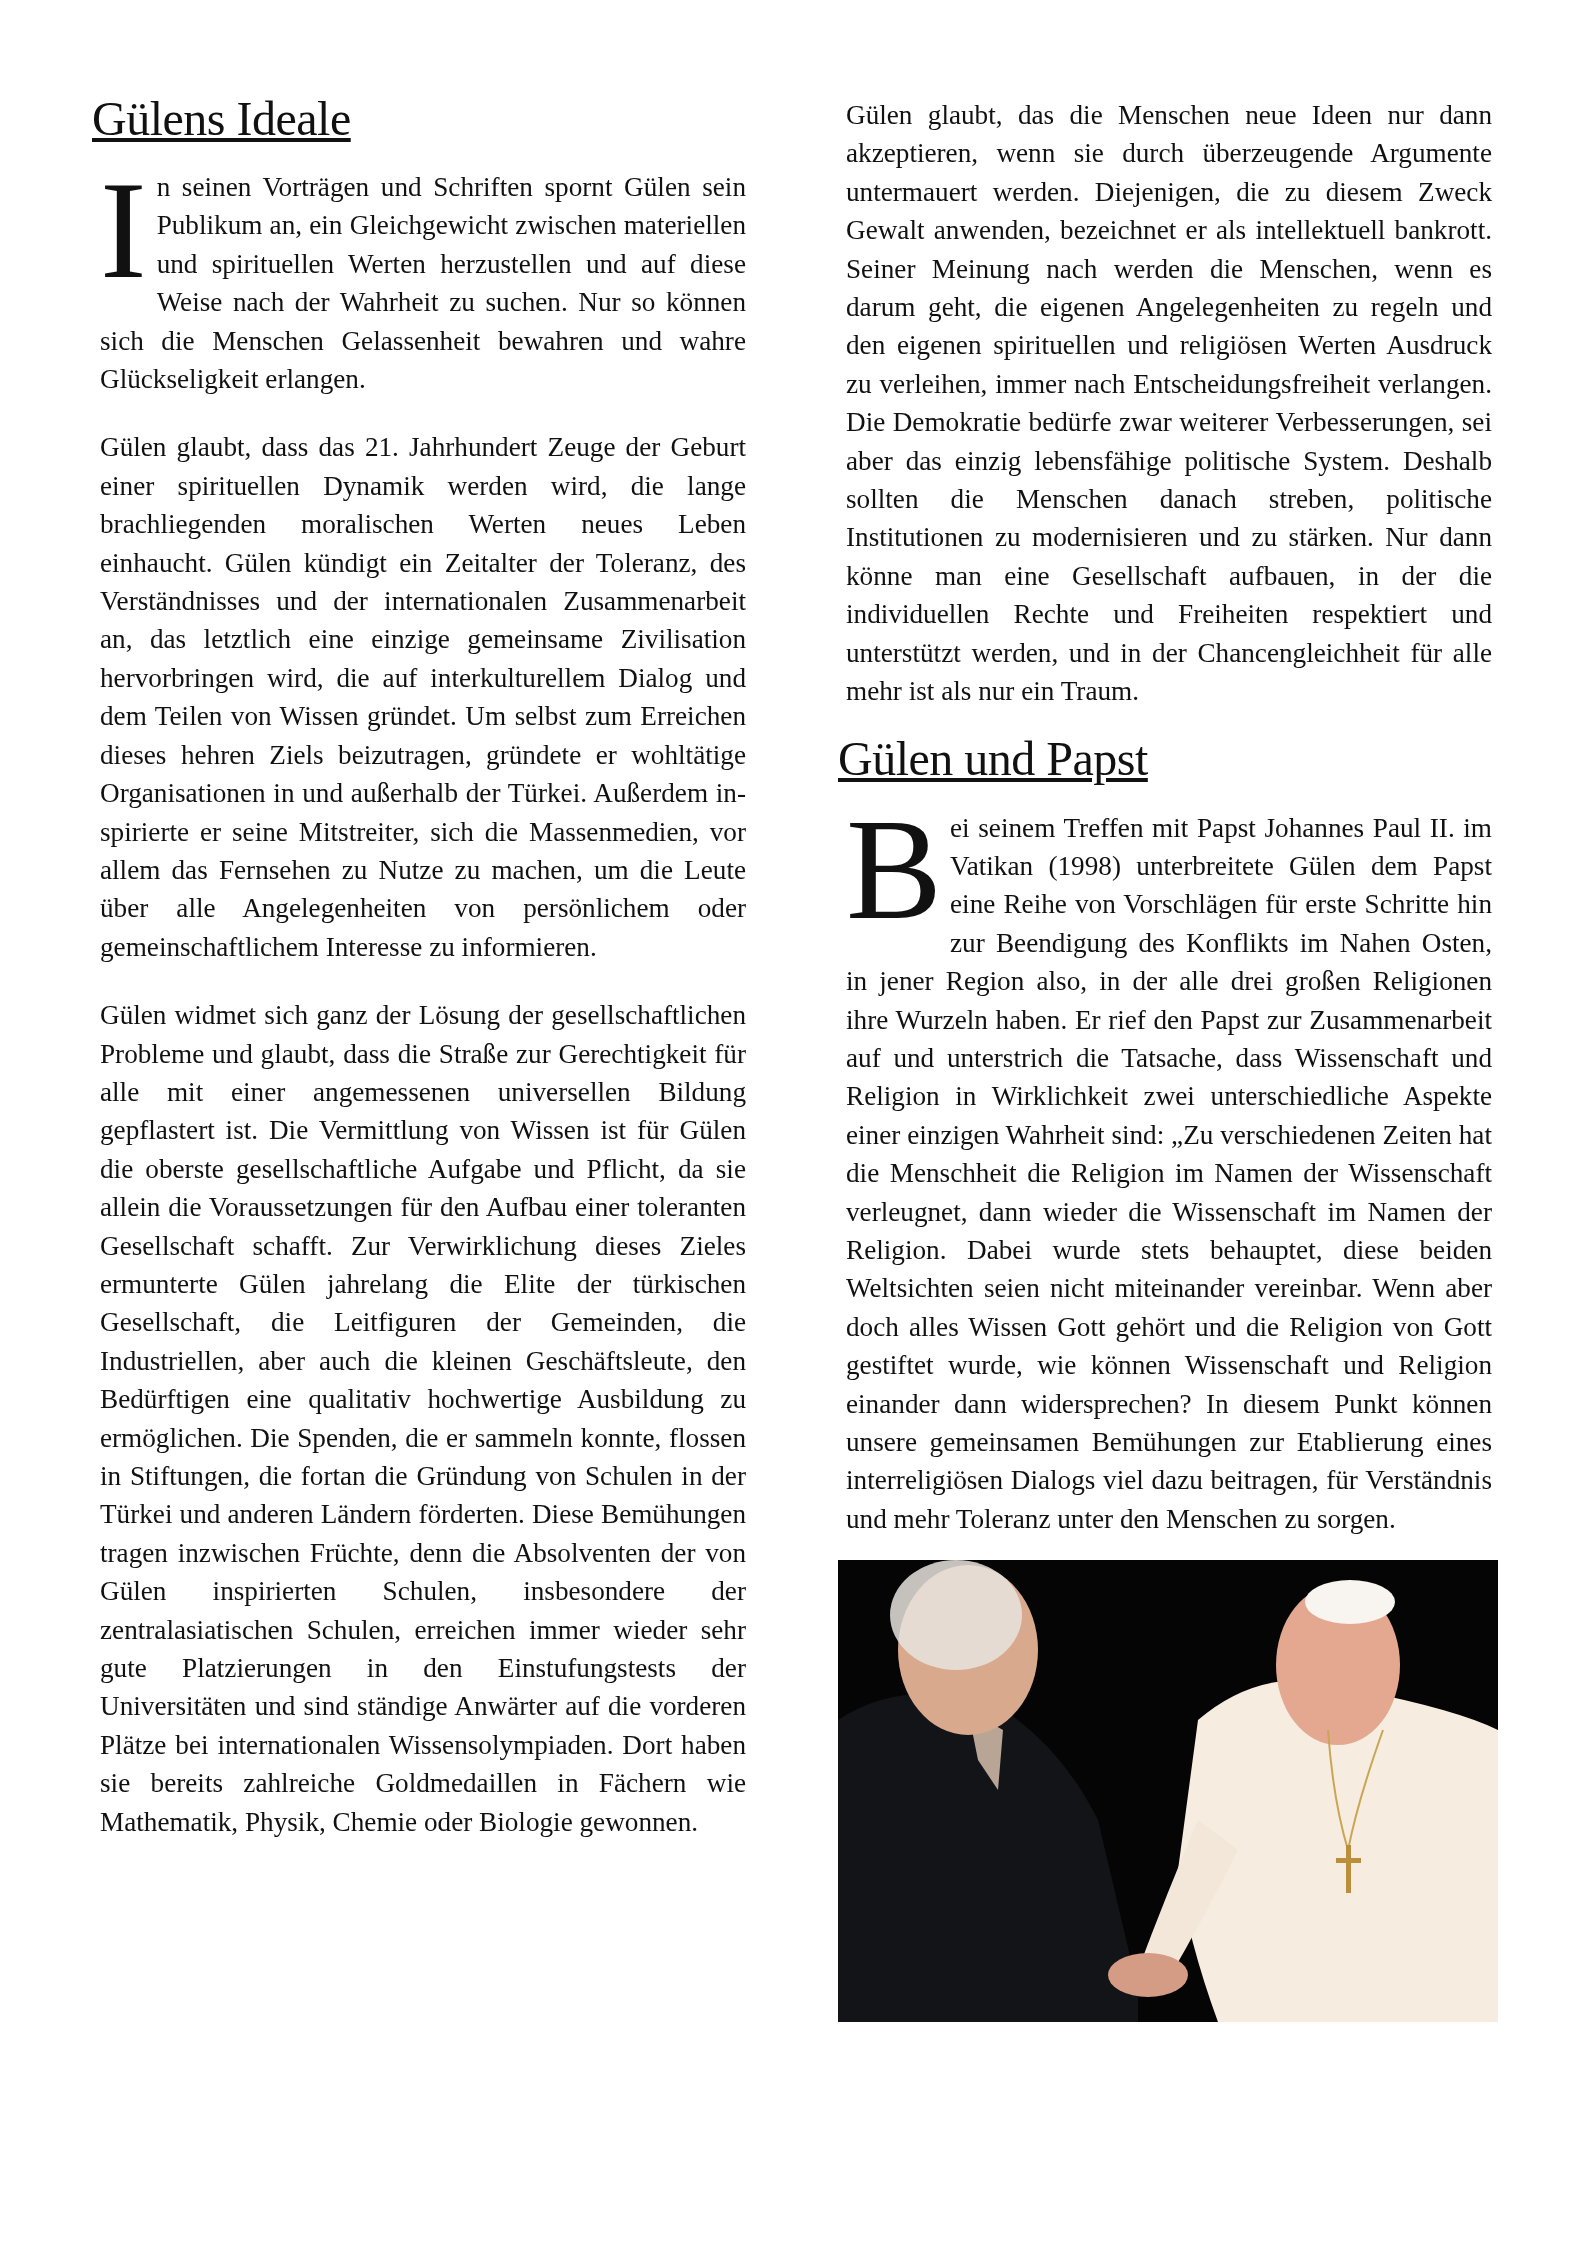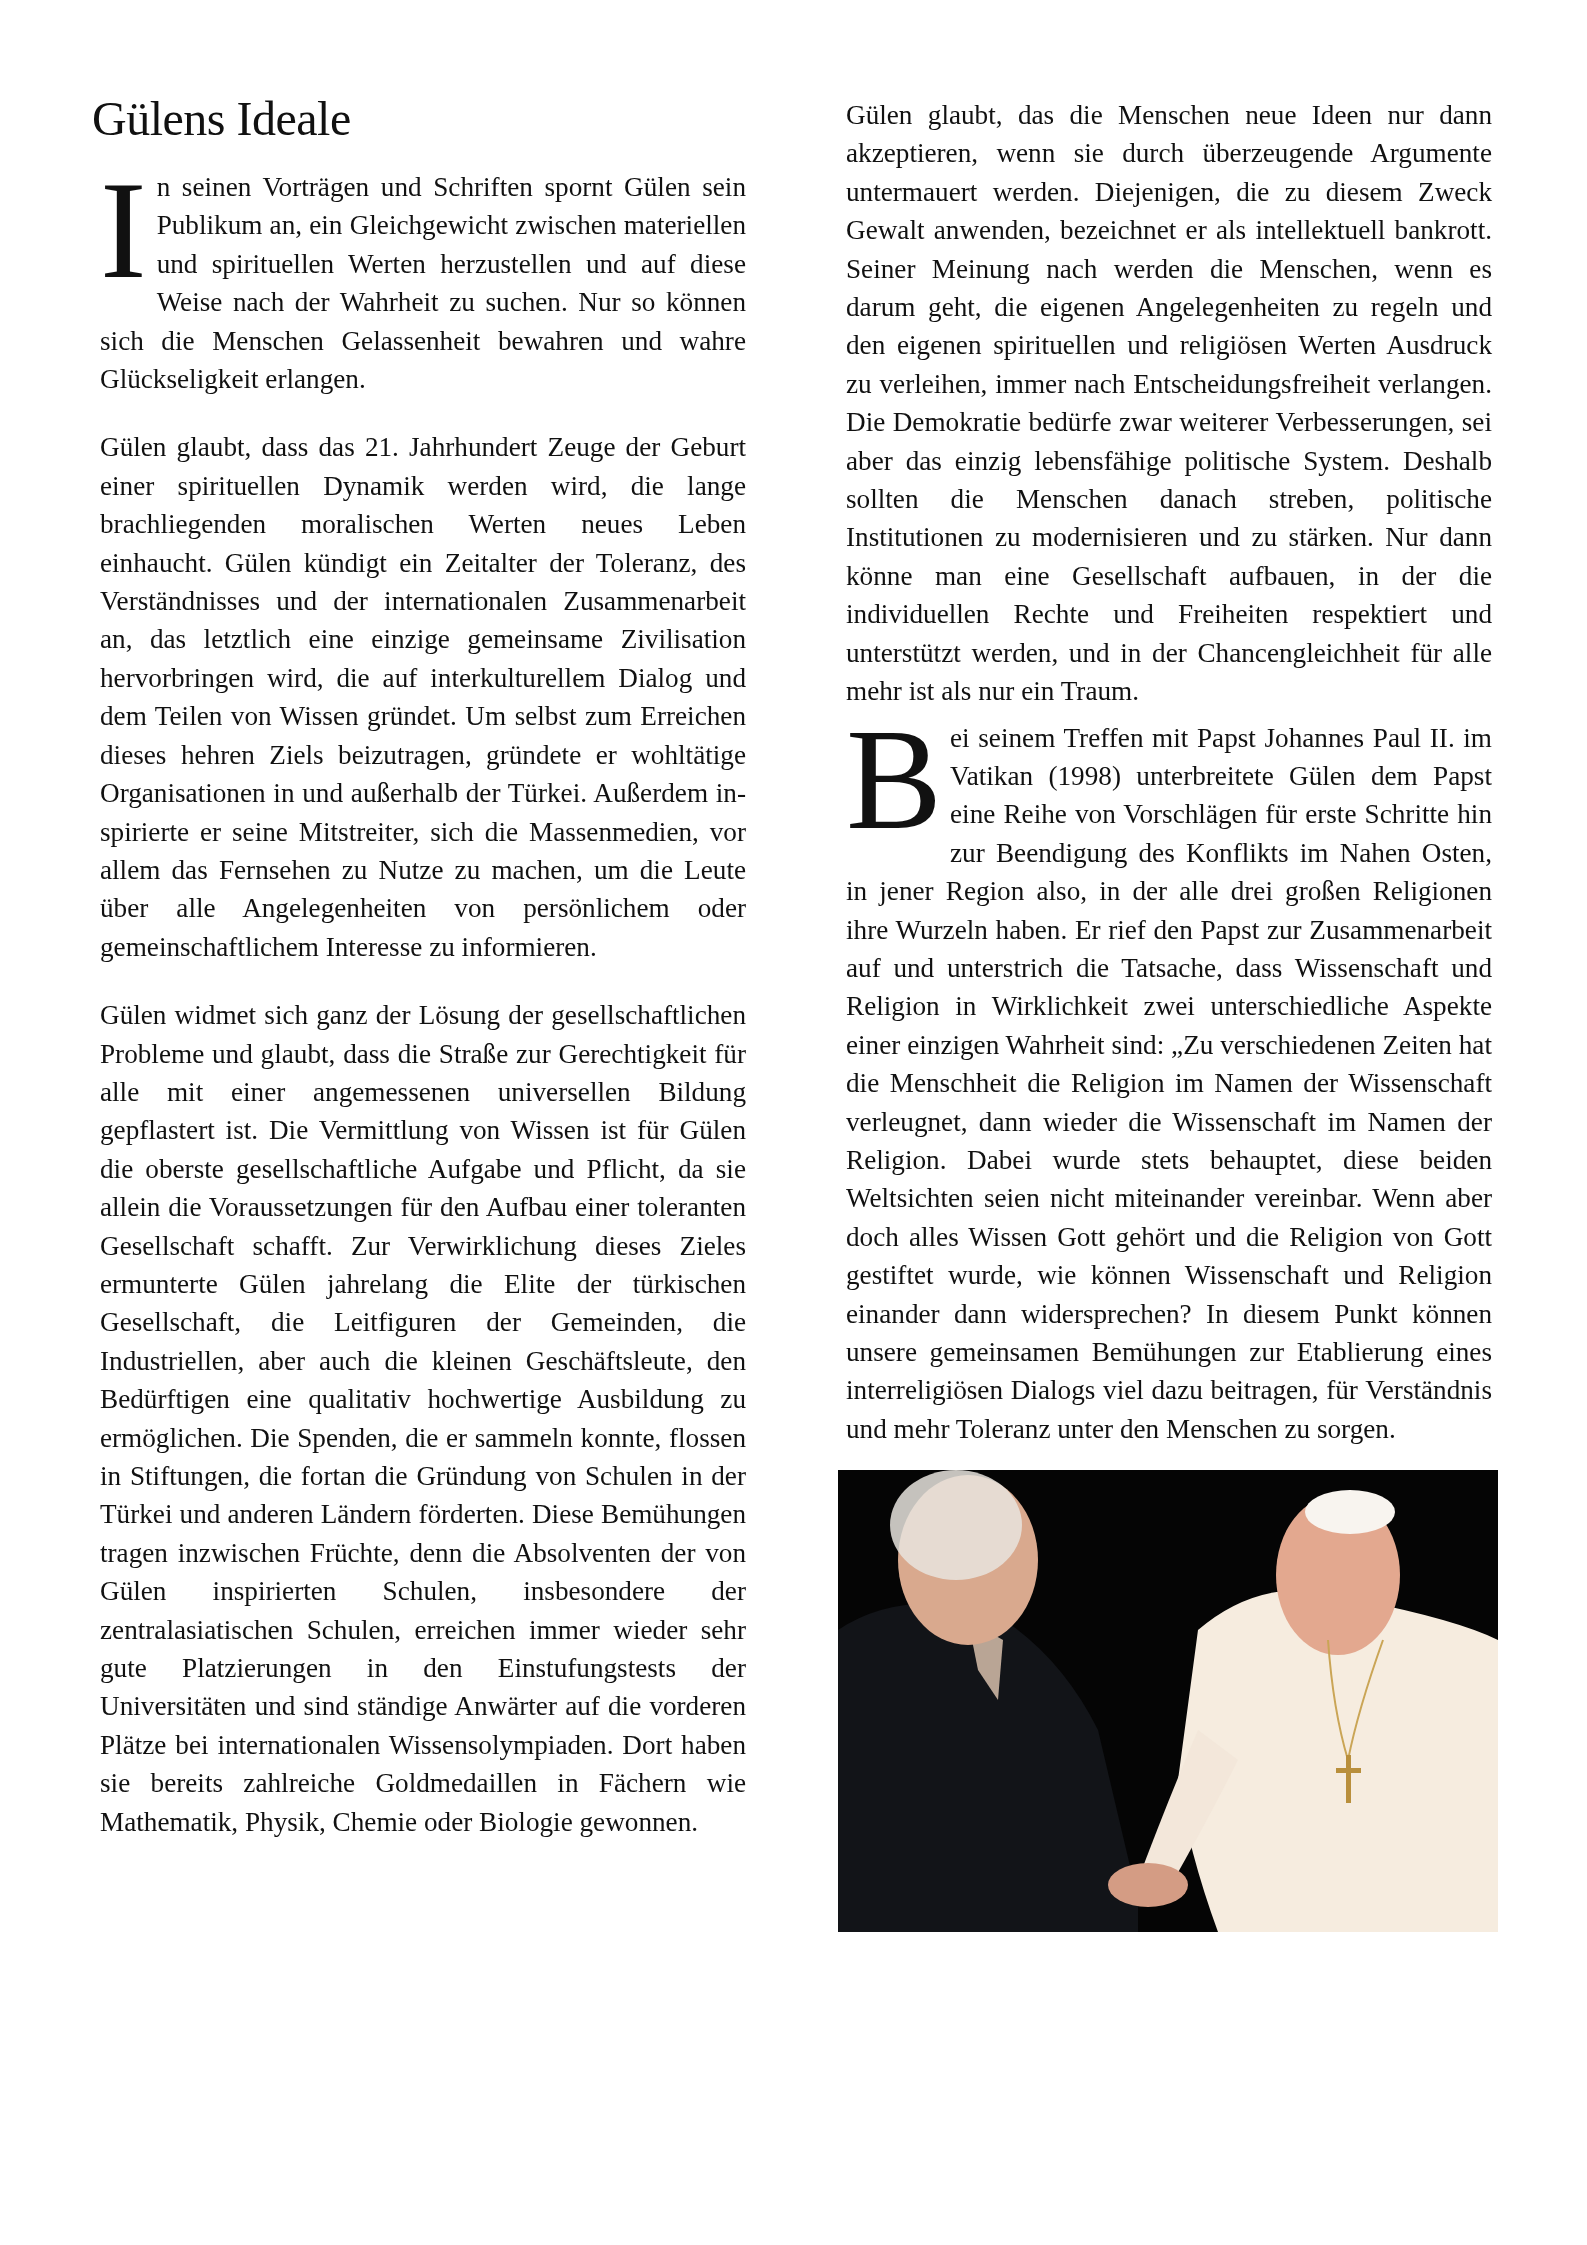--- a/index.html
+++ b/index.html
@@ -1,21 +1,21 @@
 <!DOCTYPE html>
 <html><head>
 <meta charset="utf-8">
 <style>
   html, body { margin: 0; padding: 0; background: #ffffff; }
   body { width: 1587px; height: 2245px; position: relative; overflow: hidden;
          font-family: "Liberation Serif", "DejaVu Serif", serif; color: #111; }
   .col { position: absolute; top: 0; width: 662px; }
   .col-left { left: 92px; }
   .col-right { left: 838px; }
-  h1.sec { font-weight: normal; font-size: 48px; line-height: 1; margin: 0; letter-spacing: -0.5px; }
+  h1.sec { font-weight: normal; font-size: 48px; line-height: 1; margin: 0; letter-spacing: -0.5px; text-decoration: underline; }
   #h-ideale { position: absolute; top: 95px; left: 0; }
   p { margin: 8px; font-size: 27.2px; line-height: 38.4px; text-align: justify; hyphens: manual; }
   .dropcap { float: left; font-size: 140px; line-height: 112px; margin: 6px 10px 0 0; padding: 0; height: 112px; }
   .dropcap-B { font-size: 144px; line-height: 118px; height: 118px; margin: 2px 8px 0 0; }
   #left-body { position: absolute; top: 160px; left: 0; width: 662px; }
   #right-body { position: absolute; top: 88px; left: 0; width: 662px; }
   .gap { height: 14px; }
   #h-papst { margin: 24px 0 26px 0; }
   .photo { position: relative; width: 660px; height: 462px; margin-top: 22px; background: #050505; overflow: hidden; }
 </style>
@@ -29,20 +29,21 @@
     <div class="gap"></div>
     <p>Gülen glaubt, dass das 21. Jahrhundert Zeuge der Geburt einer spirituellen Dynamik werden wird, die lange brachliegenden moralischen Werten neues Leben einhaucht. Gülen kündigt ein Zeitalter der Toleranz, des Verständnisses und der internatio­nalen Zusammenarbeit an, das letztlich eine einzige gemeinsame Zivilisation hervorbringen wird, die auf interkulturellem Dialog und dem Teilen von Wissen gründet. Um selbst zum Erreichen dieses hehren Ziels beizutragen, gründete er wohltätige Organisa­tionen in und außerhalb der Türkei. Außerdem in­spirierte er seine Mitstreiter, sich die Massenmedien, vor allem das Fernsehen zu Nutze zu machen, um die Leute über alle Angelegenheiten von persönli­chem oder gemeinschaftlichem Interesse zu inform­ieren.</p>
     <div class="gap"></div>
     <p>Gülen widmet sich ganz der Lösung der gesellschaft­lichen Probleme und glaubt, dass die Straße zur Ge­rechtigkeit für alle mit einer angemessenen univer­sellen Bildung gepflastert ist. Die Vermittlung von Wissen ist für Gülen die oberste gesellschaftliche Auf­gabe und Pflicht, da sie allein die Voraussetzungen für den Aufbau einer toleranten Gesellschaft schafft. Zur Verwirklichung dieses Zieles ermunterte Gülen jahrelang die Elite der türkischen Gesellschaft, die Leitfiguren der Gemeinden, die Industriellen, aber auch die kleinen Geschäftsleute, den Bedürftigen eine qualitativ hochwertige Ausbildung zu ermögli­chen. Die Spenden, die er sammeln konnte, flossen in Stiftungen, die fortan die Gründung von Schulen in der Türkei und anderen Ländern förderten. Diese Bemühungen tragen inzwischen Früchte, denn die Absolventen der von Gülen inspirierten Schulen, insbesondere der zentralasiatischen Schulen, erre­ichen immer wieder sehr gute Platzierungen in den Einstufungstests der Universitäten und sind stän­dige Anwärter auf die vorderen Plätze bei interna­tionalen Wissensolympiaden. Dort haben sie bereits zahlreiche Goldmedaillen in Fächern wie Mathema­tik, Physik, Chemie oder Biologie gewonnen.</p>
   </div>
 </div>
 
 <div class="col col-right">
   <div id="right-body">
     <p>Gülen glaubt, das die Menschen neue Ideen nur dann akzeptieren, wenn sie durch überzeugende Argumente untermauert werden. Diejenigen, die zu diesem Zweck Gewalt anwenden, bezeichnet er als intellektuell bankrott. Seiner Meinung nach werden die Menschen, wenn es darum geht, die eigenen Angelegenheiten zu regeln und den eigenen spiri­tuellen und religiösen Werten Ausdruck zu verlei­hen, immer nach Entscheidungsfreiheit verlangen. Die Demokratie bedürfe zwar weiterer Verbesse­rungen, sei aber das einzig lebensfähige politische System. Deshalb sollten die Menschen danach stre­ben, politische Institutionen zu modernisieren und zu stärken. Nur dann könne man eine Gesellschaft aufbauen, in der die individuellen Rechte und Frei­heiten respektiert und unterstützt werden, und in der Chancengleichheit für alle mehr ist als nur ein Traum.</p>
+    <h1 class="sec" id="h-papst">Gülen und Papst</h1>
     <p><span class="dropcap dropcap-B">B</span><span>ei seinem Treffen mit Papst Johannes Paul II. im Vatikan (1998) unterbreitete Gülen dem Papst eine Reihe von Vorschlägen für erste Schritte hin zur Beendigung des Konflikts im Nahen Osten, in jener Region also, in der alle drei großen Religionen ihre Wurzeln haben. Er rief den Papst zur Zusammenarbeit auf und unterstrich die Tatsache, dass Wissenschaft und Religion in Wirklichkeit zwei unterschiedliche Aspekte einer einzigen Wahrheit sind: „Zu verschiedenen Zeiten hat die Menschheit die Religion im Namen der Wissenschaft verleug­net, dann wieder die Wissenschaft im Namen der Religion. Dabei wurde stets behauptet, diese beiden Weltsichten seien nicht miteinander vereinbar. Wenn aber doch alles Wissen Gott gehört und die Religion von Gott gestiftet wurde, wie können Wis­senschaft und Religion einander dann widersprech­en? In diesem Punkt können unsere gemeinsamen Bemühungen zur Etablierung eines interreligiösen Dialogs viel dazu beitragen, für Verständnis und mehr Toleranz unter den Menschen zu sorgen.</span></p>
 
     <div class="photo">
       <svg width="660" height="462" viewBox="0 0 660 462">
         <rect x="0" y="0" width="660" height="462" fill="#050505"></rect>
 
         <path d="M0 160 Q60 120 150 140 Q220 180 260 260 L300 430 L300 462 L0 462 Z" fill="#121418"></path>
 
         <path d="M130 150 L165 170 L160 230 L140 200 Z" fill="#b9a595"></path>
 

